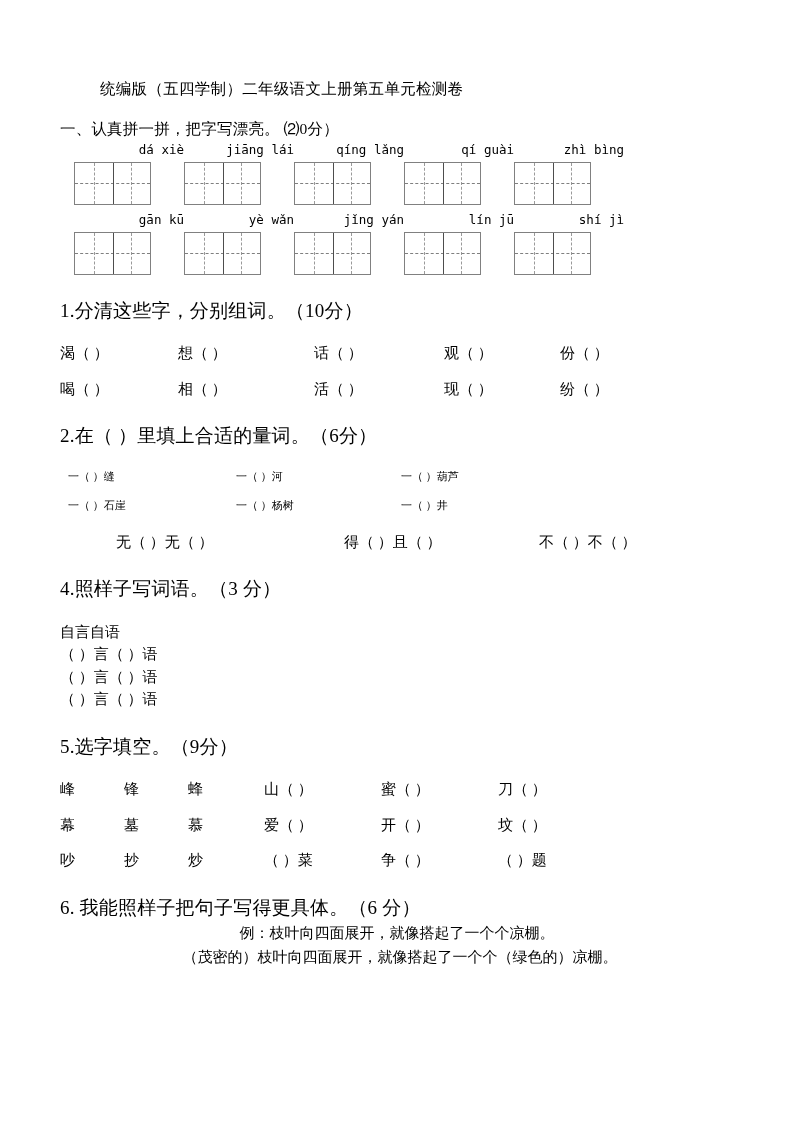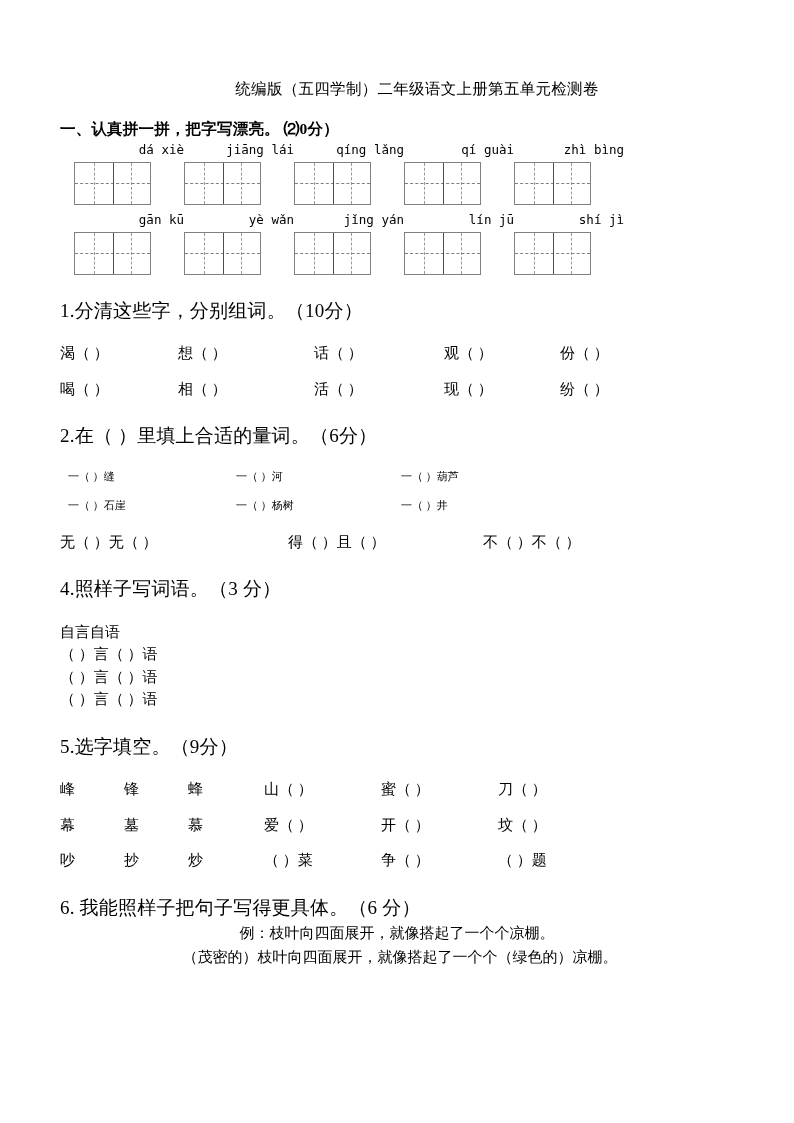--- a/index.html
+++ b/index.html
@@ -18,38 +18,37 @@
   .page {
     position: relative;
     width: 794px;
     height: 1123px;
     box-sizing: border-box;
     padding: 0 60px;
   }
 
   
   .doc-title {
-    text-align: center;
+    text-align: left;
     font-size: 15.5px;
     line-height: 1.4;
     margin: 0;
     padding-top: 78px;
     padding-left: 40px;
     letter-spacing: 0.3px;
     white-space: nowrap;
   }
 
   
   .sec-head {
     font-size: 15.5px;
     line-height: 1.5;
     margin: 0;
     letter-spacing: 0.2px;
     white-space: nowrap;
-    font-weight: bold;
   }
   .sub-head {
     font-size: 19px;
     line-height: 1.5;
     margin: 0;
     letter-spacing: 0.2px;
     white-space: nowrap;
   }
   .mt-b { margin-top: 17px; }
   .mt-c { margin-top: 13px; }
@@ -143,20 +142,21 @@
   .mw-row .m1 { width: 168px; }
   .mw-row .m2 { width: 165px; }
   .mw-row .m3 { width: 160px; }
 
   
   .idiom-row {
     display: flex;
     font-size: 15px;
     line-height: 1.5;
     white-space: nowrap;
+    justify-content: flex-end;
   }
   .idiom-row .i1 { width: 228px; }
   .idiom-row .i2 { width: 195px; }
   .idiom-row .i3 { width: 195px; }
 
   
   .pat-row {
     display: flex;
     font-size: 15px;
     line-height: 1.5;

